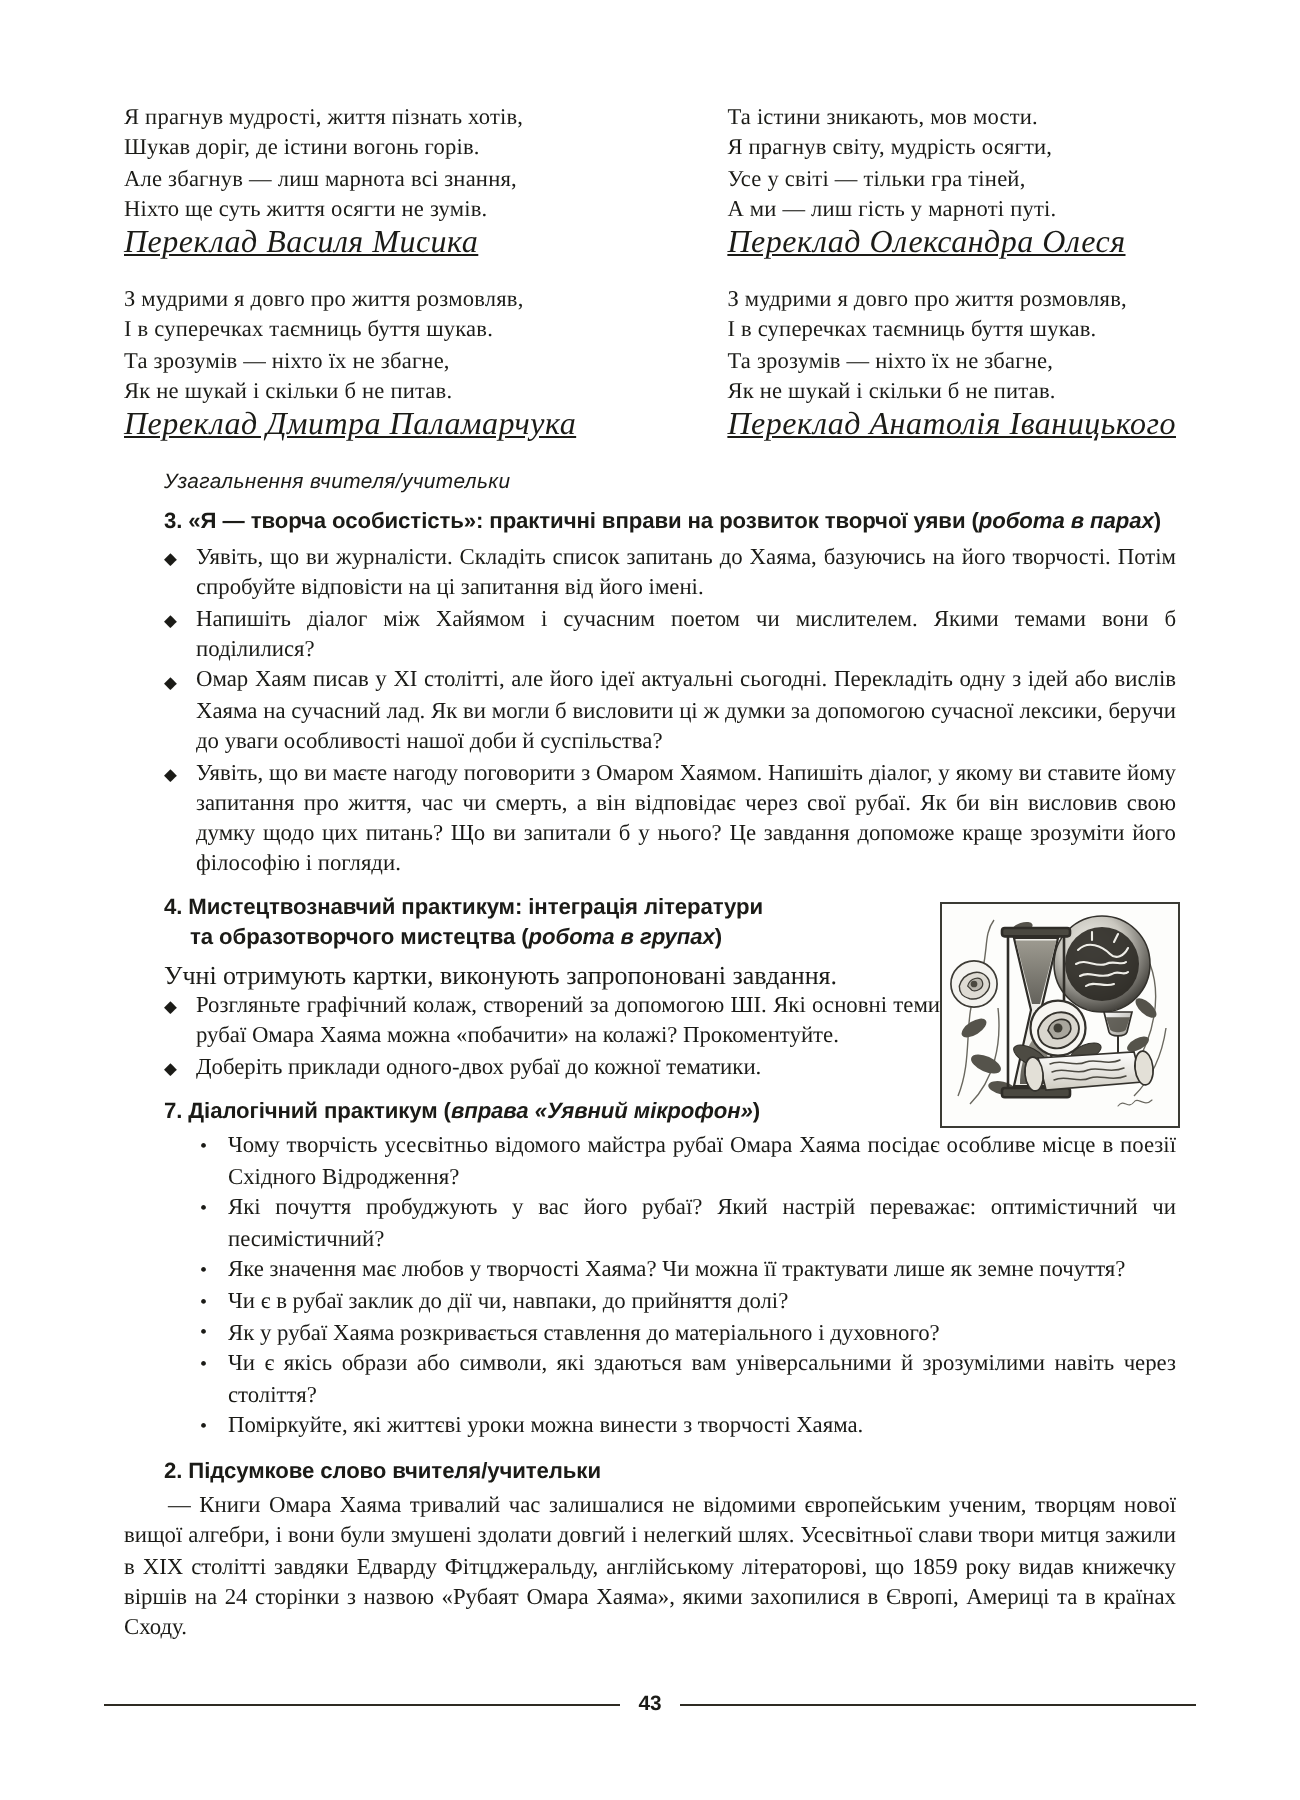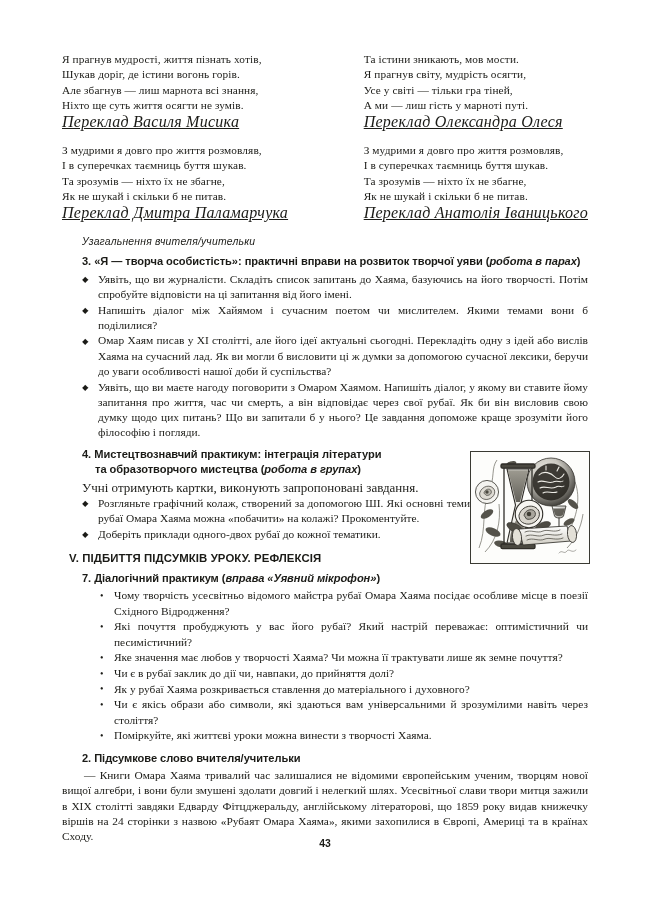--- a/index.html
+++ b/index.html
@@ -159,21 +159,20 @@
 
   
   .footer {
     position: absolute;
     left: 52px;
     right: 52px;
     bottom: 42px;
     display: flex;
     align-items: center;
     gap: 9px;
-    flex-direction: column;
   }
   .footer .rule {
     flex: 1;
     height: 1.6px;
     background: #2e2b23;
   }
   .footer .pageno {
     font-family: "Liberation Sans", "DejaVu Sans", sans-serif;
     font-weight: bold;
     font-size: 10.4px;
@@ -241,21 +240,20 @@
         <span>та образотворчого мистецтва (</span><span class="ital">робота в групах</span><span>)</span>
       </div>
       <div class="plain-line">Учні отримують картки, виконують запропоновані завдання.</div>
       <ul class="blist diamond">
         <li><span class="bullet">◆</span><span>Розгляньте графічний колаж, створений за допомогою ШІ. Які основні теми рубаї Омара Хаяма можна «побачити» на колажі? Прокоментуйте.</span></li>
         <li><span class="bullet">◆</span><span>Доберіть приклади одного-двох рубаї до кожної тематики.</span></li>
       </ul>
     </div>
   </div>
 
-  <div class="roman-head">V. ПІДБИТТЯ ПІДСУМКІВ УРОКУ. РЕФЛЕКСІЯ</div>
 
   <div class="numhead"><span>7. Діалогічний практикум (</span><span class="ital">вправа «Уявний мікрофон»</span><span>)</span></div>
 
   <ul class="blist round">
     <li><span class="bullet">•</span><span>Чому творчість усесвітньо відомого майстра рубаї Омара Хаяма посідає особливе місце в поезії Східного Відродження?</span></li>
     <li><span class="bullet">•</span><span>Які почуття пробуджують у вас його рубаї? Який настрій переважає: оптимістичний чи песимістичний?</span></li>
     <li><span class="bullet">•</span><span>Яке значення має любов у творчості Хаяма? Чи можна її трактувати лише як земне почуття?</span></li>
     <li><span class="bullet">•</span><span>Чи є в рубаї заклик до дії чи, навпаки, до прийняття долі?</span></li>
     <li><span class="bullet">•</span><span>Як у рубаї Хаяма розкривається ставлення до матеріального і духовного?</span></li>
     <li><span class="bullet">•</span><span>Чи є якісь образи або символи, які здаються вам універсальними й зрозумілими навіть через століття?</span></li>

